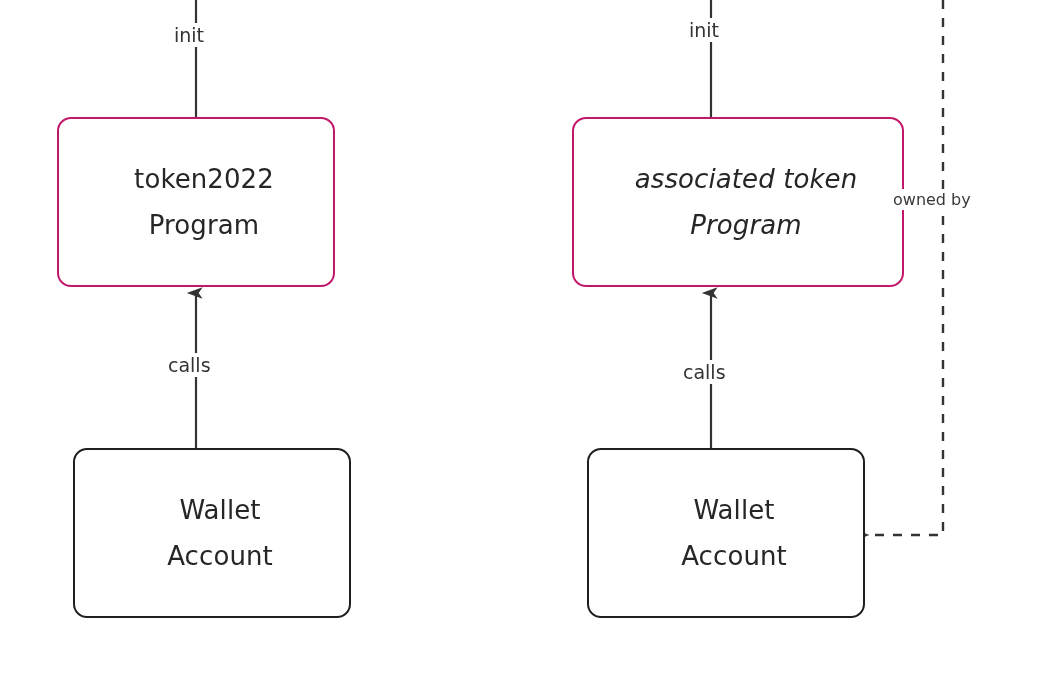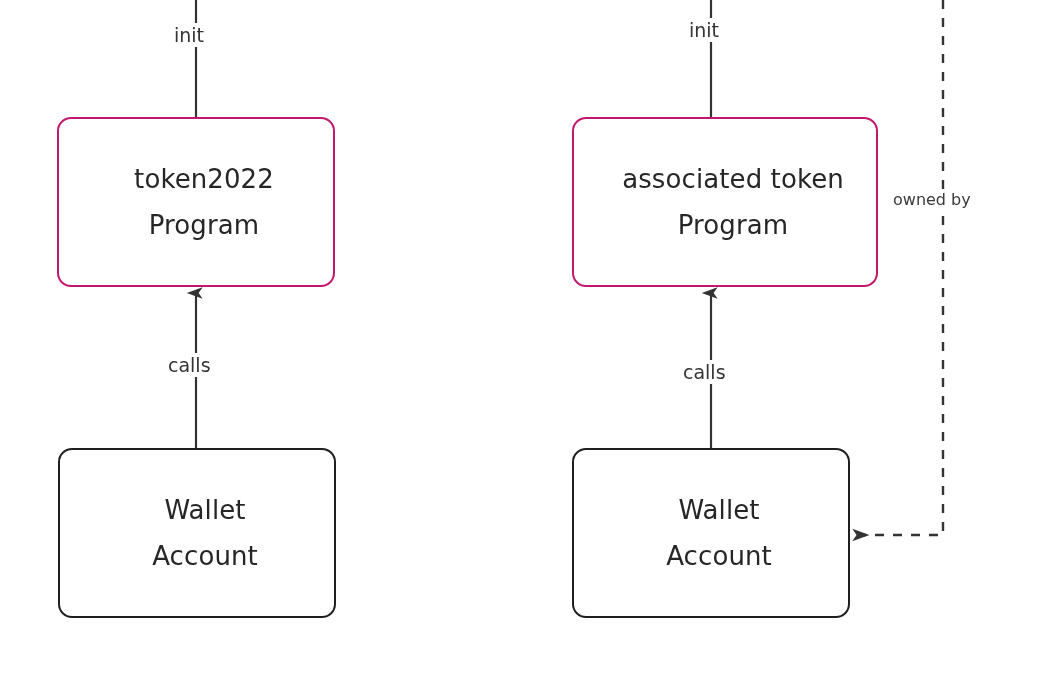--- a/index.html
+++ b/index.html
@@ -45,20 +45,21 @@
     line-height: 46px;
     color: #262626;
     letter-spacing: 0.1px;
     white-space: nowrap;
   }
   .node-program {
     border: 2.2px solid #C2186B;
   }
   .node-account {
     border: 2.2px solid #1f1f1f;
+    margin-left: 15px;
   }
   .edge-label {
     position: absolute;
     font-size: 19px;
     line-height: 22px;
     color: #333333;
     background: #ffffff;
     padding: 1px 5px;
     white-space: nowrap;
     text-align: left;
@@ -93,21 +94,21 @@
     <line x1="711" y1="448" x2="711" y2="293" stroke="#333333" stroke-width="2.2" fill="none" marker-end="url(#arrow-up)"></line>
 
     <path d="M943,0 L943,535 L858,535" stroke="#333333" stroke-width="2.4" fill="none" stroke-dasharray="9,9" marker-end="url(#arrow-left)"></path>
   </svg>
 
   <div class="node node-program" style="left:57px; top:117px; width:278px; height:170px;">
     <span class="node-line">token2022</span>
     <span class="node-line">Program</span>
   </div>
 
-  <div class="node node-program" style="left:572px; top:117px; width:306px; height:170px;">
+  <div class="node node-program" style="left:572px; top:117px; width:332px; height:170px;font-style:italic;">
     <span class="node-line">associated token</span>
     <span class="node-line">Program</span>
   </div>
 
   <div class="node node-account" style="left:58px; top:448px; width:278px; height:170px;">
     <span class="node-line">Wallet</span>
     <span class="node-line">Account</span>
   </div>
 
   <div class="node node-account" style="left:572px; top:448px; width:278px; height:170px;">

